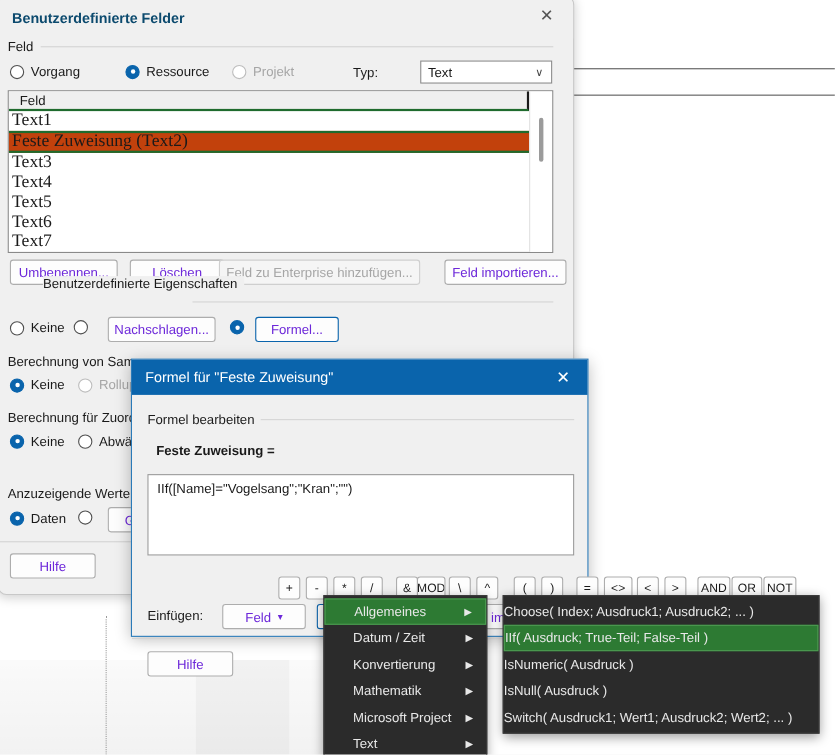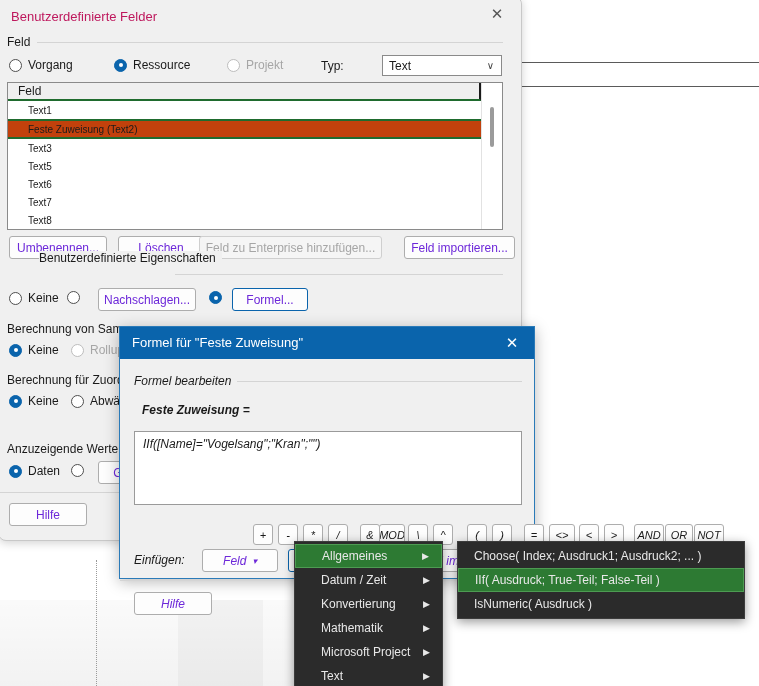--- a/index.html
+++ b/index.html
@@ -75,21 +75,22 @@
     position: relative;
     background: #f0f0f0;
     border-top-left-radius: 8px;
     border-top-right-radius: 8px;
   }
   #main-title {
     position: absolute;
     left: 12px;
     top: 12px;
     font-size: 13px;
-    color: #be185d;
+    color: #0c4a6e;
+    font-weight: bold;
   }
   .win-close {
     position: absolute;
     right: 4px;
     top: 2px;
     width: 40px;
     height: 30px;
     display: flex;
     align-items: center;
     justify-content: center;
@@ -225,25 +226,26 @@
     right: 0;
     top: 0;
     width: 1px;
     height: 100%;
     background: #1a1a1a;
   }
   .list-row {
     height: 18px;
     display: flex;
     align-items: center;
-    padding-left: 20px;
-    font-size: 10px;
+    padding-left: 3px;
+    font-size: 16px;
     box-sizing: border-box;
     width: 473px;
     cursor: default;
+    font-family: Liberation Serif, serif;
   }
   .list-row.selected {
     background: #c2410c;
     border-top: 2px solid #1f6b2e;
     border-bottom: 2px solid #1f6b2e;
     height: 20px;
   }
   #list-scroll {
     position: absolute;
     right: 0;
@@ -284,21 +286,21 @@
   }
   #formula-title {
     position: absolute;
     left: 12px;
     top: 8px;
     font-size: 13px;
     color: #ffffff;
   }
   #formula-titlebar .win-close { color: #ffffff; top: 1px; right: 2px; }
 
-  #formula-body { position: relative; height: 221px; font-style: italic; }
+  #formula-body { position: relative; height: 221px; }
 
   #formula-input {
     position: absolute;
     left: 14px;
     top: 72px;
     width: 388px;
     height: 74px;
     background: #ffffff;
     border: 1px solid #9a9a9a;
     box-sizing: border-box;
@@ -348,21 +350,21 @@
     padding: 2px 0;
     box-sizing: border-box;
     box-shadow: 0 3px 10px rgba(0,0,0,0.4);
   }
   .menu-item {
     height: 24px;
     display: flex;
     align-items: center;
     color: #e8e8e8;
     font-size: 12px;
-    padding-left: 16px;
+    padding-left: 0;
     padding-right: 10px;
     position: relative;
     box-sizing: border-box;
     cursor: default;
   }
   #menu-l1 .menu-item { justify-content: flex-start; padding-left: 26px; }
   .menu-item.highlight {
     background: #2d7a33;
     border: 1px solid #4d9b52;
   }
@@ -395,36 +397,37 @@
   <div class="group-rule" style="left:38px; top:45px; width:466px;"></div>
 
   <div class="radio" style="left:10px; top:61px;">
     <span class="dot"></span>
     <span>Vorgang</span>
   </div>
   <div class="radio checked" style="left:115px; top:61px;">
     <span class="dot"></span>
     <span>Ressource</span>
   </div>
-  <div class="radio disabled" style="left:228px; top:61px;justify-content:center;">
+  <div class="radio disabled" style="left:212px; top:61px;justify-content:center;">
     <span class="dot"></span>
     <span>Projekt</span>
   </div>
 
   <div style="position:absolute; left:322px; top:62px; font-size:12px;">Typ:</div>
   <div id="typ-combo">
     <span>Text</span>
     <span class="chev">∨</span>
   </div>
 
   <div id="field-list">
     <div id="list-header">Feld</div>
     <div class="list-row">Text1</div>
     <div class="list-row selected">Feste Zuweisung (Text2)</div>
     <div class="list-row">Text3</div>
+    <div class="list-row">Text4</div>
     <div class="list-row">Text5</div>
     <div class="list-row">Text6</div>
     <div class="list-row">Text7</div>
     <div class="list-row">Text8</div>
     <div id="list-scroll">
       <div class="thumb"></div>
     </div>
   </div>
 
   <div class="btn" style="left:10px; top:239px; width:98px;">Umbenennen...</div>
@@ -561,13 +564,15 @@
   <div class="menu-item">
     <span>Text</span>
     <span class="arrow">▶</span>
   </div>
 </div>
 
 <div id="menu-l2">
   <div class="menu-item">Choose( Index; Ausdruck1; Ausdruck2; ... )</div>
   <div class="menu-item highlight">IIf( Ausdruck; True-Teil; False-Teil )</div>
   <div class="menu-item">IsNumeric( Ausdruck )</div>
+  <div class="menu-item">IsNull( Ausdruck )</div>
+  <div class="menu-item">Switch( Ausdruck1; Wert1; Ausdruck2; Wert2; ... )</div>
 </div>
 
 </body></html>

